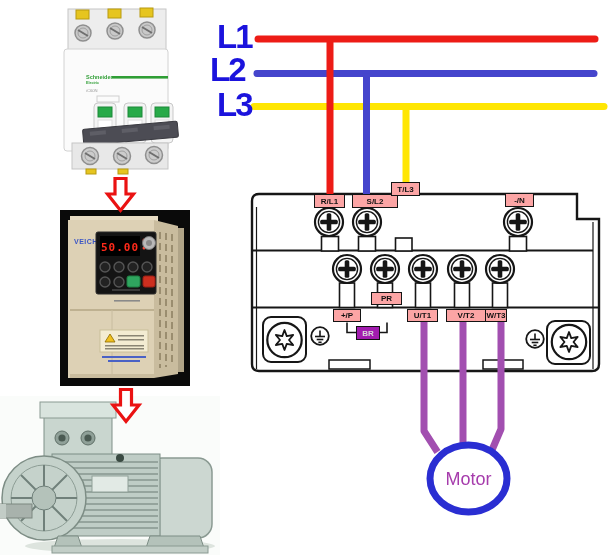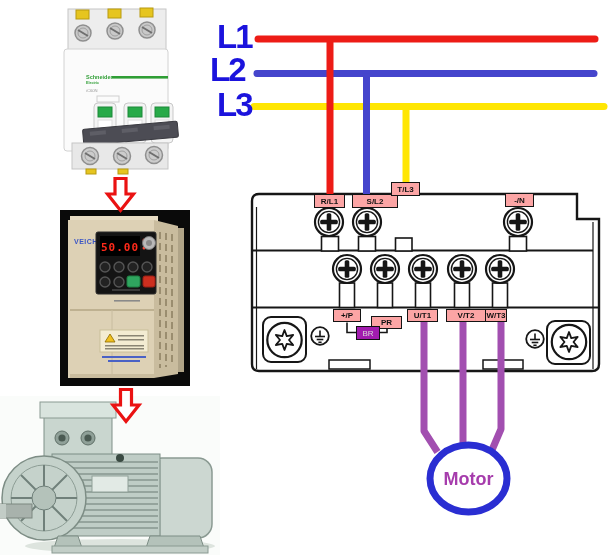--- a/index.html
+++ b/index.html
@@ -5,23 +5,23 @@
   html,body{margin:0;padding:0;background:#fff;}
   #scene{position:relative;width:609px;height:555px;background:#ffffff;overflow:hidden;
          font-family:"Liberation Sans",sans-serif;}
   #scene svg{position:absolute;display:block;}
   .phase{position:absolute;font-weight:bold;font-size:33px;line-height:1.05;
          letter-spacing:-2px;color:#1b13dd;}
   .tlabel{position:absolute;box-sizing:border-box;border:1.6px solid #141414;background:#fca5a5;
           font-size:8px;font-weight:bold;color:#111;display:flex;align-items:center;
           justify-content:center;letter-spacing:0;text-align:right;}
   .brbox{position:absolute;box-sizing:border-box;border:1.4px solid #111;background:#a21caf;
-         color:#d8d8d8;font-size:8px;font-weight:normal;display:flex;align-items:center;
+         color:#d8d8d8;font-size:8px;font-weight:bold;display:flex;align-items:center;
          justify-content:center;}
-  .motor-text{position:absolute;font-weight:bold;font-size:18px;color:#a63cac;
+  .motor-text{position:absolute;font-weight:normal;font-size:18px;color:#a63cac;
               text-align:center;}
 </style>
 </head>
 <body>
 
 <div id="scene">
 
   <svg style="left:52px;top:3px" width="130" height="172" viewBox="0 0 130 172">
     <g>
       <rect x="16" y="6" width="98" height="42" fill="#ededed" stroke="#c6c6c6"></rect>
@@ -301,21 +301,21 @@
   <div class="phase" style="left:217px;top:20px">L1</div>
   <div class="phase" style="left:210px;top:53px">L2</div>
   <div class="phase" style="left:217px;top:88px">L3</div>
 
   <div class="tlabel" style="left:314px;top:194px;width:31px;height:14px">R/L1</div>
   <div class="tlabel" style="left:352px;top:194px;width:46px;height:14px">S/L2</div>
   <div class="tlabel" style="left:391px;top:182px;width:29px;height:14px">T/L3</div>
   <div class="tlabel" style="left:505px;top:193px;width:29px;height:14px">-/N</div>
 
   <div class="tlabel" style="left:333px;top:309px;width:28px;height:13px">+/P</div>
-  <div class="tlabel" style="left:371px;top:316px;width:31px;height:13px">PR</div>
+  <div class="tlabel" style="left:371px;top:292px;width:31px;height:13px">PR</div>
   <div class="tlabel" style="left:407px;top:309px;width:31px;height:13px">U/T1</div>
   <div class="tlabel" style="left:446px;top:309px;width:40px;height:13px">V/T2</div>
   <div class="tlabel" style="left:485px;top:309px;width:22px;height:13px">W/T3</div>
 
   <div class="brbox" style="left:356px;top:326px;width:24px;height:14px">BR</div>
 
   <div class="motor-text" style="left:429px;top:469px;width:79px">Motor</div>
 
 </div>
 

